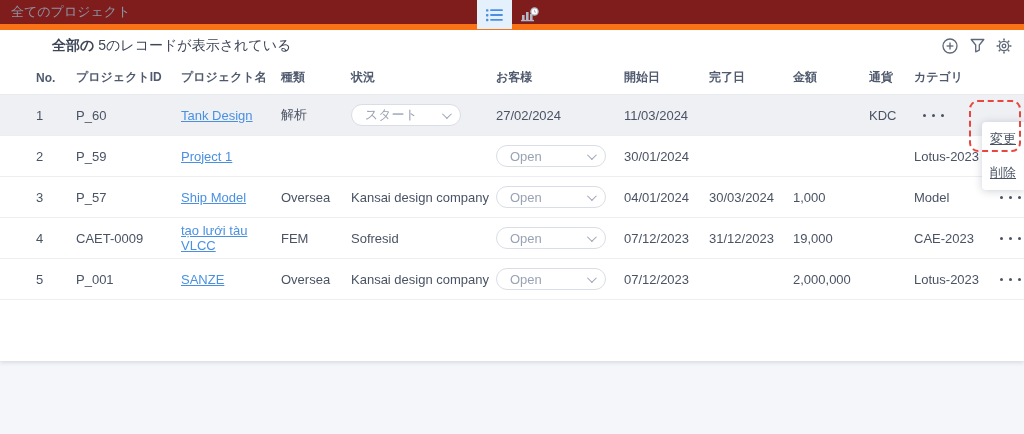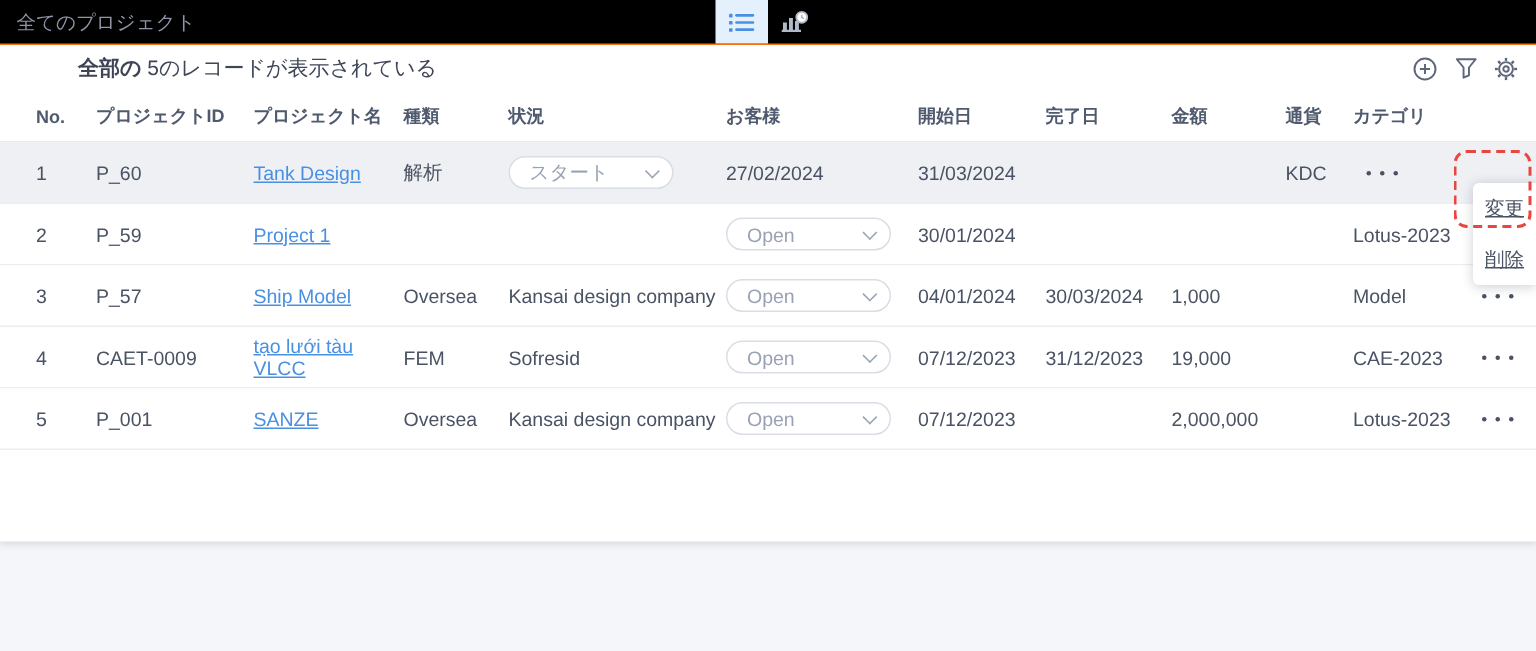--- a/index.html
+++ b/index.html
@@ -12,39 +12,39 @@
   }
   .card {
     position: absolute; top: 0; left: 0;
     width: 1024px; height: 361px;
     background: #ffffff;
     box-shadow: 0 2px 4px rgba(30,40,60,0.12);
   }
   
   .topbar {
     position: relative; height: 30px;
-    background: #000000;
-    border-bottom: 1px solid #f97316;
+    background: #7f1d1d;
+    border-bottom: 6px solid #f97316;
     display: flex; align-items: center;
   }
   .topbar-title { margin-left: 11px; font-size: 13px; color: #8d95a6; }
   .view-switch { position: absolute; left: 477px; top: 0; height: 29px; display: flex; }
   .view-btn { width: 35px; height: 29px; display: flex; align-items: center; justify-content: center; cursor: pointer; }
   .view-btn.active { background: #e4f0fc; }
   
   .records-bar { height: 31px; display: flex; align-items: center; padding: 0 11px; background: #fff; margin-left: 41px; }
   .records-text { font-size: 14px; color: #3d4557; }
   .records-text b { font-weight: bold; }
   .bar-icons { margin-left: auto; display: flex; align-items: center; gap: 9px; }
   .icon-btn { width: 18px; height: 18px; display: flex; align-items: center; justify-content: center; cursor: pointer; }
   
   .grid-row {
     display: grid;
     grid-template-columns: 40px 105px 100px 70px 145px 128px 85px 84px 76px 45px 77px 49px;
-    padding-left: 24px;
+    padding-left: 36px;
     align-items: center;
   }
   .thead {
     height: 34px;
     font-size: 12px; font-weight: bold; color: #4f5a6e;
     border-bottom: 1px solid #e8eaee;
   }
   .trow {
     height: 41px;
     font-size: 13px; color: #4a5364;
@@ -196,21 +196,21 @@
     <div>P_60</div>
     <div class="cell-link">Tank Design</div>
     <div>解析</div>
     <div>
       <span class="status-select">
         <span>スタート</span>
         <span class="chevron"></span>
       </span>
     </div>
     <div>27/02/2024</div>
-    <div>31/03/2024</div>
+    <div>11/03/2024</div>
     <div></div>
     <div></div>
     <div>KDC</div>
     <div class="actions-cell">
       <span class="dots">
             <i></i>
             <i></i>
             <i></i>
           </span>
     </div>

